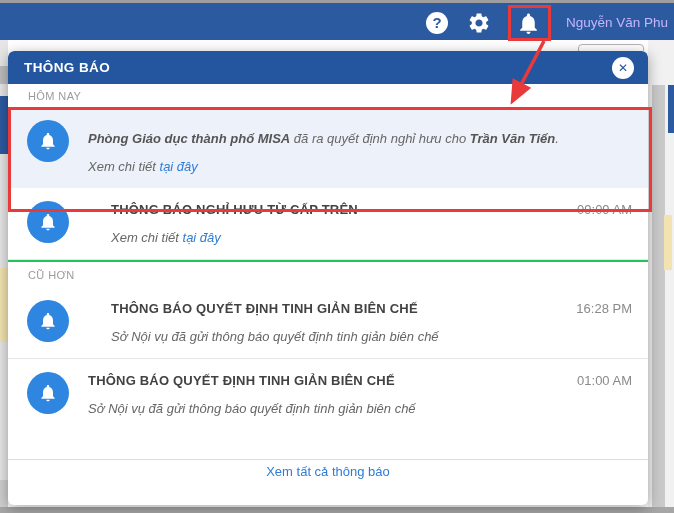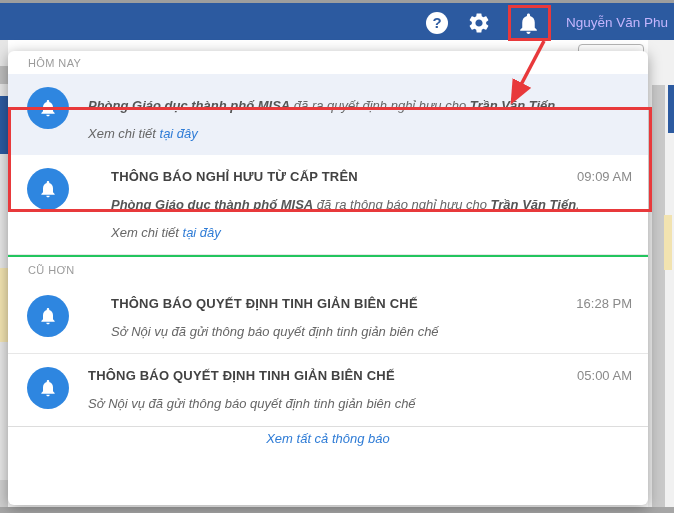--- a/index.html
+++ b/index.html
@@ -51,21 +51,21 @@
            display:flex; align-items:center; justify-content:center; margin-right:19px; }
   .notif-content{ flex:1; min-width:0; }
   .notif-toprow{ display:flex; align-items:baseline; }
   .notif-title{ font-size:13px; font-weight:bold; color:#424242; letter-spacing:.2px; line-height:18px; }
   .notif-time{ margin-left:auto; font-size:13px; color:#8a8a8a; padding-left:10px; white-space:nowrap; }
   .notif-body{ margin-top:10px; font-size:13px; font-style:italic; color:#666; line-height:18px; }
   .notif-body .seg-bold{ font-weight:bold; color:#555;margin-top:20px; }
   .notif-link-line{ margin-top:10px; font-size:13px; font-style:italic; color:#666; line-height:18px; }
   .notif-link{ color:#2f7cd6; cursor:pointer; }
   .panel-footer{ position:absolute; left:0; bottom:0; width:100%; height:23px; background:#fff;
-                 border-top:1px solid #ddd; display:flex; align-items:center; justify-content:center;font-style:italic; }
+                 border-top:1px solid #ddd; display:flex; align-items:center; justify-content:center; }
   .footer-link{ font-size:13px; color:#2f7cd6; cursor:pointer; }
 
   
   .anno-bell-box{ position:absolute; left:508px; top:5px; width:43px; height:36px;
                   border:3px solid #e8393b; z-index:5; pointer-events:none; }
   .anno-highlight-box{ position:absolute; left:8px; top:107px; width:644px; height:105px;
                        border:3px solid #e8393b; z-index:5; pointer-events:none; }
   .anno-arrow{ position:absolute; left:0; top:0; width:674px; height:513px; z-index:6; pointer-events:none; }
 </style>
 </head>
@@ -92,20 +92,24 @@
   </div>
   <div class="right-strip">
     <div class="scrollbar"></div>
     <div class="seg-blue"></div>
       <div class="seg-yellow"></div>
   </div>
   <div class="behind-box"></div>
   <div class="bottom-strip"></div>
 
   <div class="panel">
+    <div class="panel-header">
+      <span class="panel-title">THÔNG BÁO</span>
+      <span class="close-btn">✕</span>
+    </div>
     <div class="panel-body">
       <div id="notif-list">
   <div>
     <div class="section-label">HÔM NAY</div>
     <div class="section-rows">
   <div class="notif unread">
     <div class="avatar">
       <svg width="20" height="20" viewBox="0 0 24 24">
         <path fill="#ffffff" d="M12 22c1.1 0 2-.9 2-2h-4c0 1.1.9 2 2 2zm6-6v-5c0-3.07-1.63-5.64-4.5-6.32V4c0-.83-.67-1.5-1.5-1.5s-1.5.67-1.5 1.5v.68C7.64 5.36 6 7.92 6 11v5l-2 2v1h16v-1l-2-2z"></path>
       </svg>
@@ -122,21 +126,20 @@
     <div class="avatar">
       <svg width="20" height="20" viewBox="0 0 24 24">
         <path fill="#ffffff" d="M12 22c1.1 0 2-.9 2-2h-4c0 1.1.9 2 2 2zm6-6v-5c0-3.07-1.63-5.64-4.5-6.32V4c0-.83-.67-1.5-1.5-1.5s-1.5.67-1.5 1.5v.68C7.64 5.36 6 7.92 6 11v5l-2 2v1h16v-1l-2-2z"></path>
       </svg>
     </div>
     <div class="notif-content">
       <div class="notif-toprow">
         <span class="notif-title">THÔNG BÁO NGHỈ HƯU TỪ CẤP TRÊN</span>
         <span class="notif-time">09:09 AM</span>
       </div>
-      <div class="notif-body"><span class="seg-bold">Phòng Giáo dục thành phố MISA</span><span> đã ra thông báo nghỉ hưu cho </span><span class="seg-bold">Trần Văn Tiến</span><span>.</span></div>
       <div class="notif-link-line">
         <span class="link-prefix">Xem chi tiết </span><span class="notif-link">tại đây</span>
       </div>
     </div>
   </div>
 </div>
   </div>
 
   <div>
     <div class="section-label older">CŨ HƠN</div>
@@ -159,21 +162,21 @@
 
   <div class="notif">
     <div class="avatar">
       <svg width="20" height="20" viewBox="0 0 24 24">
         <path fill="#ffffff" d="M12 22c1.1 0 2-.9 2-2h-4c0 1.1.9 2 2 2zm6-6v-5c0-3.07-1.63-5.64-4.5-6.32V4c0-.83-.67-1.5-1.5-1.5s-1.5.67-1.5 1.5v.68C7.64 5.36 6 7.92 6 11v5l-2 2v1h16v-1l-2-2z"></path>
       </svg>
     </div>
     <div class="notif-content">
       <div class="notif-toprow">
         <span class="notif-title">THÔNG BÁO QUYẾT ĐỊNH TINH GIẢN BIÊN CHẾ</span>
-        <span class="notif-time">05:00 AM</span>
+        <span class="notif-time">01:00 AM</span>
       </div>
       <div class="notif-body"><span>Sở Nội vụ đã gửi thông báo quyết định tinh giản biên chế</span></div>
 
     </div>
   </div>
 </div>
   </div>
 </div>
       <div class="panel-footer">
         <span class="footer-link">Xem tất cả thông báo</span>

